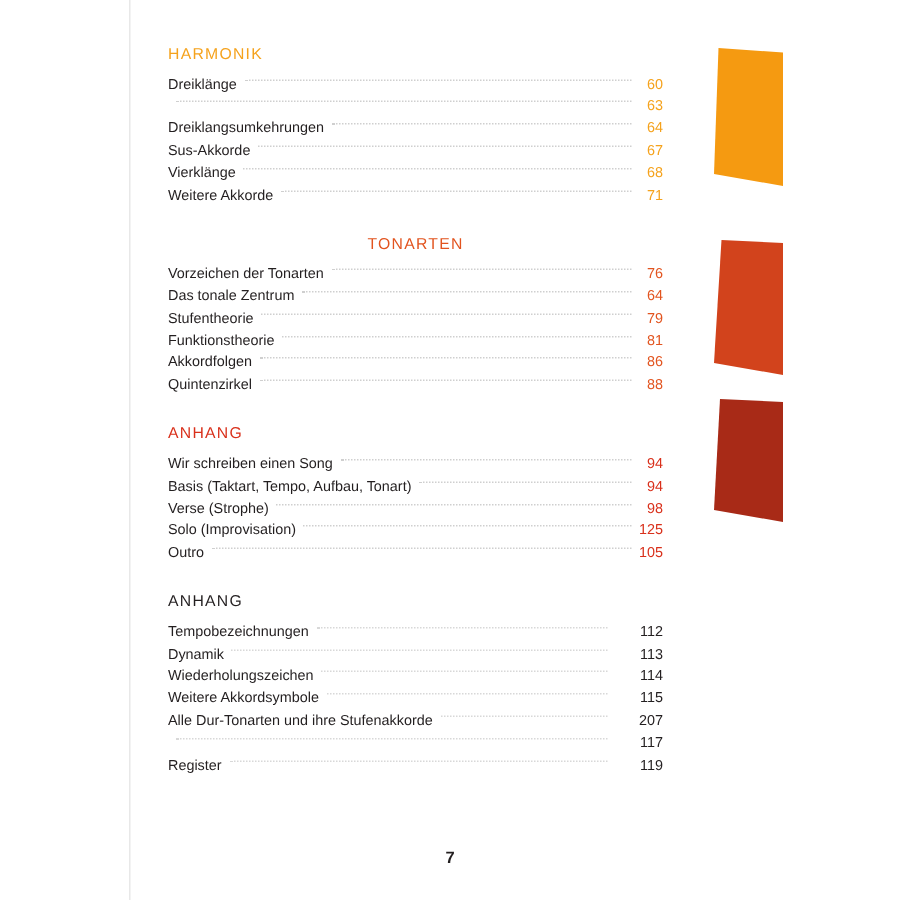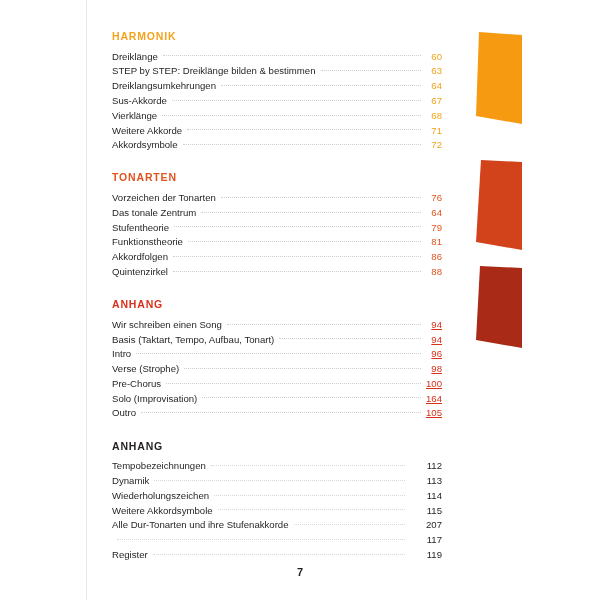--- a/index.html
+++ b/index.html
@@ -33,27 +33,27 @@
     position: absolute;
     left: 112px;
     top: 30px;
     width: 330px;
   }
   .section {
     margin-bottom: 19px;
   }
   .section-title {
     font-size: 10.5px;
-    font-weight: bold;
+    font-weight: normal;
     letter-spacing: 0.08em;
     margin-bottom: 7px;
   }
   .entry {
     display: flex;
-    align-items: center;
+    align-items: flex-start;
     font-size: 9.6px;
     color: #231f20;
     line-height: 1.0;
     padding: 2.6px 0 2.6px 0;
   }
   .entry .label {
     white-space: nowrap;
     flex: 0 0 auto;
   }
   .entry .dots {
@@ -65,24 +65,24 @@
   }
   .entry .page-num {
     flex: 0 0 auto;
     font-size: 9.6px;
     text-align: right;
     min-width: 16px;
   }
   
   .sec-harmonik .section-title { color: #f5a21c; }
   .sec-harmonik .page-num { color: #f5a21c; }
-  .sec-tonarten .section-title { color: #e2541f; }
+  .sec-tonarten .section-title { color: #e2541f; text-align: center; }
   .sec-tonarten .page-num { color: #e2541f; }
   .sec-praxis .section-title { color: #d9301b; }
-  .sec-praxis .page-num { color: #d9301b; text-decoration: underline; }
+  .sec-praxis .page-num { color: #d9301b; }
   .sec-anhang .section-title { color: #231f20; }
   .sec-anhang .page-num { color: #231f20; margin-left: 16px; }
   .sec-anhang .entry .dots { border-bottom: 1px dotted #d8d8d8; }
 
   
   .tab {
     position: absolute;
     right: 0;
     width: 46px;
   }
@@ -117,21 +117,20 @@
 
     <div class="section sec-harmonik">
       <div class="section-title">HARMONIK</div>
 
       <div class="entry">
         <span class="label">Dreiklänge</span>
         <span class="dots"></span>
         <span class="page-num">60</span>
       </div>
       <div class="entry">
-        <span class="label">STEP by STEP: Dreiklänge bilden &amp; bestimmen</span>
         <span class="dots"></span>
         <span class="page-num">63</span>
       </div>
       <div class="entry">
         <span class="label">Dreiklangsumkehrungen</span>
         <span class="dots"></span>
         <span class="page-num">64</span>
       </div>
       <div class="entry">
         <span class="label">Sus-Akkorde</span>
@@ -140,25 +139,20 @@
       </div>
       <div class="entry">
         <span class="label">Vierklänge</span>
         <span class="dots"></span>
         <span class="page-num">68</span>
       </div>
       <div class="entry">
         <span class="label">Weitere Akkorde</span>
         <span class="dots"></span>
         <span class="page-num">71</span>
-      </div>
-      <div class="entry">
-        <span class="label">Akkordsymbole</span>
-        <span class="dots"></span>
-        <span class="page-num">72</span>
       </div>
     </div>
 
     <div class="section sec-tonarten">
       <div class="section-title">TONARTEN</div>
 
       <div class="entry">
         <span class="label">Vorzeichen der Tonarten</span>
         <span class="dots"></span>
         <span class="page-num">76</span>
@@ -197,38 +191,28 @@
         <span class="label">Wir schreiben einen Song</span>
         <span class="dots"></span>
         <span class="page-num">94</span>
       </div>
       <div class="entry">
         <span class="label">Basis (Taktart, Tempo, Aufbau, Tonart)</span>
         <span class="dots"></span>
         <span class="page-num">94</span>
       </div>
       <div class="entry">
-        <span class="label">Intro</span>
-        <span class="dots"></span>
-        <span class="page-num">96</span>
-      </div>
-      <div class="entry">
         <span class="label">Verse (Strophe)</span>
         <span class="dots"></span>
         <span class="page-num">98</span>
       </div>
       <div class="entry">
-        <span class="label">Pre-Chorus</span>
-        <span class="dots"></span>
-        <span class="page-num">100</span>
-      </div>
-      <div class="entry">
         <span class="label">Solo (Improvisation)</span>
         <span class="dots"></span>
-        <span class="page-num">164</span>
+        <span class="page-num">125</span>
       </div>
       <div class="entry">
         <span class="label">Outro</span>
         <span class="dots"></span>
         <span class="page-num">105</span>
       </div>
     </div>
 
     <div class="section sec-anhang">
       <div class="section-title">ANHANG</div>

